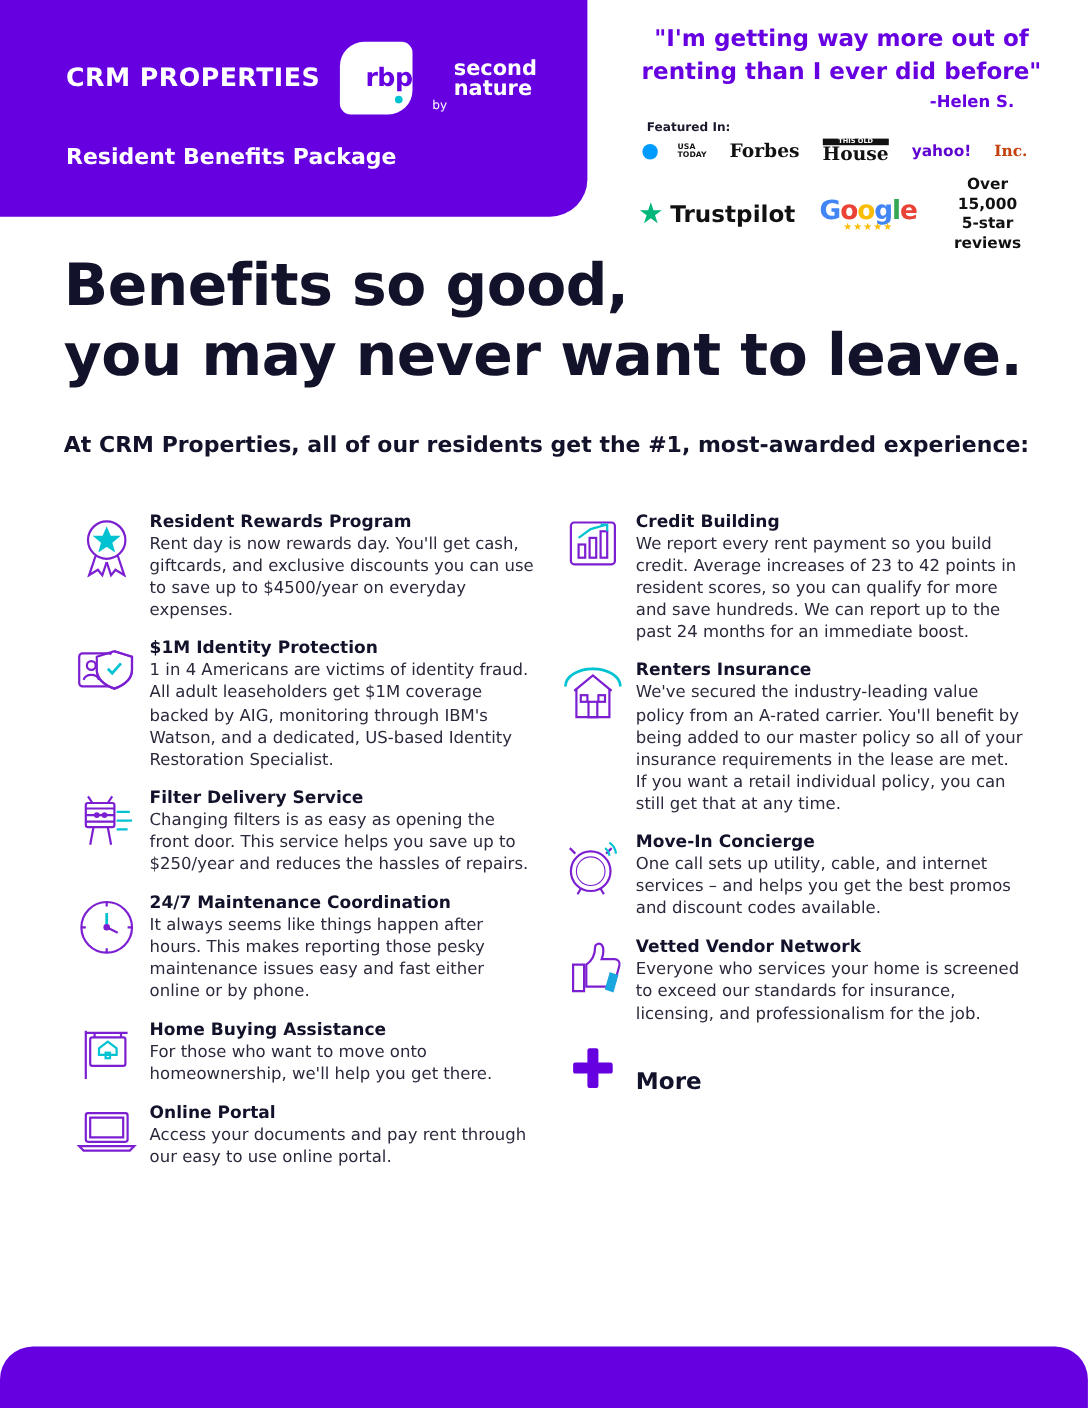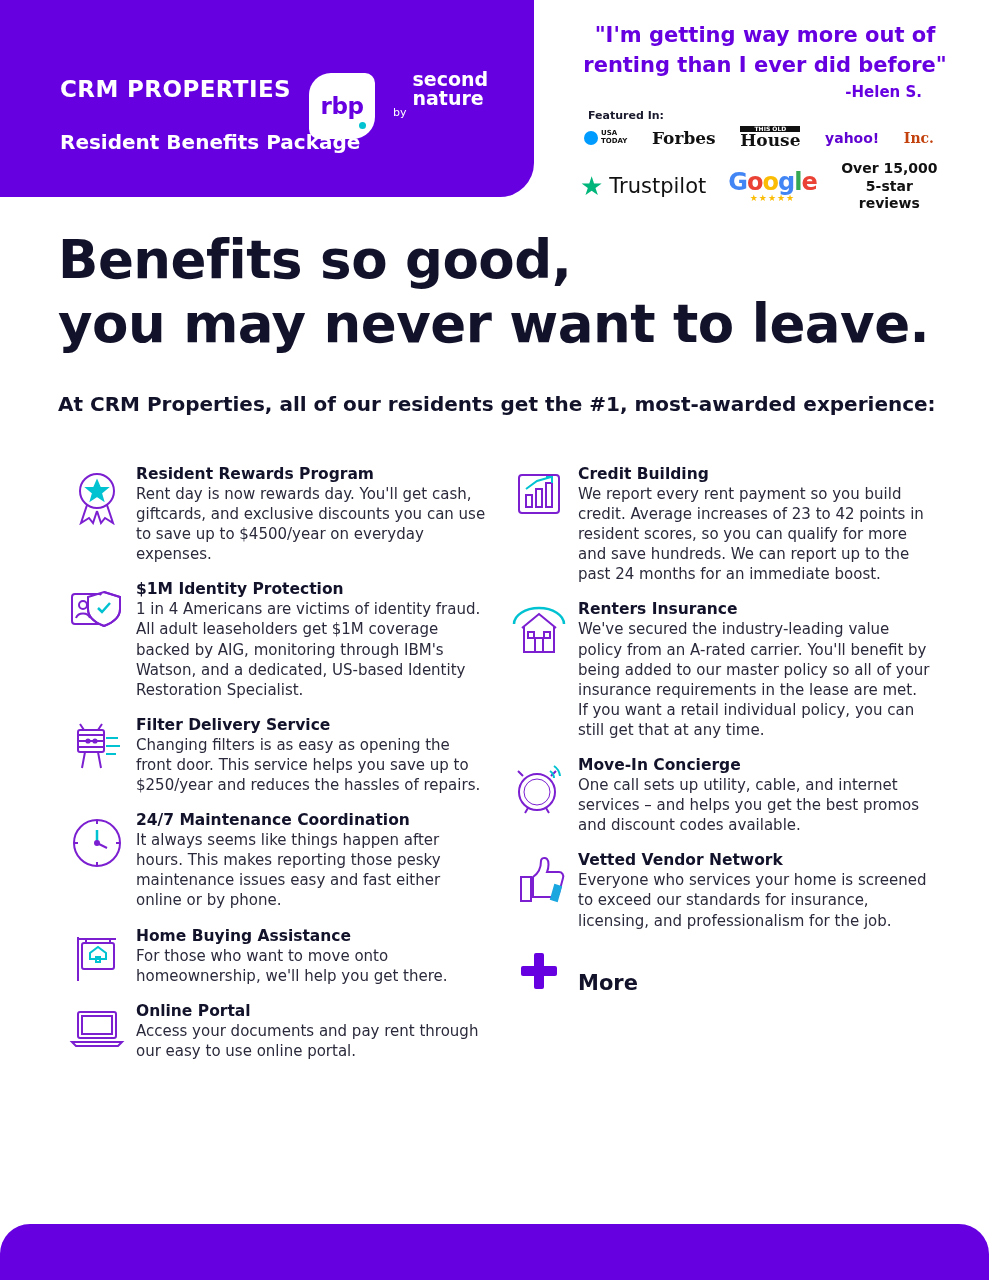--- a/index.html
+++ b/index.html
@@ -40,22 +40,21 @@
     font-weight: bold;
     letter-spacing: 0.4px;
   }
   .rbp-badge {
     position: relative;
     width: 66px; height: 66px;
     background: #ffffff;
     border-radius: 22px 10px 22px 10px;
     display: flex;
     align-items: center;
-    justify-content: center;
-    margin-top: 35px;
+    justify-content: flex-end;
   }
   .rbp-badge .rbp-text {
     color: #6600e0;
     font-size: 23px;
     font-weight: bold;
     letter-spacing: -0.5px;
   }
   .rbp-dot {
     position: absolute;
     right: 9px; bottom: 10px;
@@ -112,21 +111,21 @@
     font-weight: bold;
   }
   .press-row {
     position: absolute;
     left: 584px; top: 126px;
     width: 350px;
     display: flex;
     align-items: center;
     justify-content: space-between;
   }
-  .press-usatoday { display: flex; align-items: center; gap: 3px; }
+  .press-usatoday { display: flex; align-items: center; gap: 18px; }
   .usatoday-dot {
     width: 14px; height: 14px; border-radius: 50%;
     background: #009bff;
   }
   .usatoday-text {
     font-size: 7px; font-weight: bold; color: #111; line-height: 1.05;
   }
   .press-forbes { font-family: "DejaVu Serif", serif; font-size: 17px; font-weight: bold; color: #111; }
   .press-house { text-align: center; line-height: 1; }
   .press-house .th { font-size: 6px; font-weight: bold; color: #111; background:#111; color:#fff; padding:0 2px;}
@@ -137,21 +136,21 @@
   .trust-row {
     position: absolute;
     left: 580px; top: 160px;
     width: 360px;
     display: flex;
     align-items: center;
     gap: 22px;
   }
   .trustpilot { display: flex; align-items: center; gap: 6px; }
   .tp-star { color: #00b67a; font-size: 26px; line-height: 1; }
-  .tp-name { font-size: 21px; font-weight: normal; color: #111; }
+  .tp-name { font-size: 21px; font-weight: bold; color: #111; }
   .google-logo { text-align: center; line-height: 1; }
   .g-word { font-size: 24px; font-weight: bold; letter-spacing: -1px; }
   .g-b { color: #4285f4; } .g-r { color: #ea4335; } .g-y { color: #fbbc05; } .g-g { color: #34a853; }
   .g-stars { font-size: 9px; color: #fbbc05; letter-spacing: 1px; }
   .reviews-text {
     font-size: 14px; font-weight: bold; color: #111; line-height: 1.25; text-align: center;
   }
 
   
   .headline {

